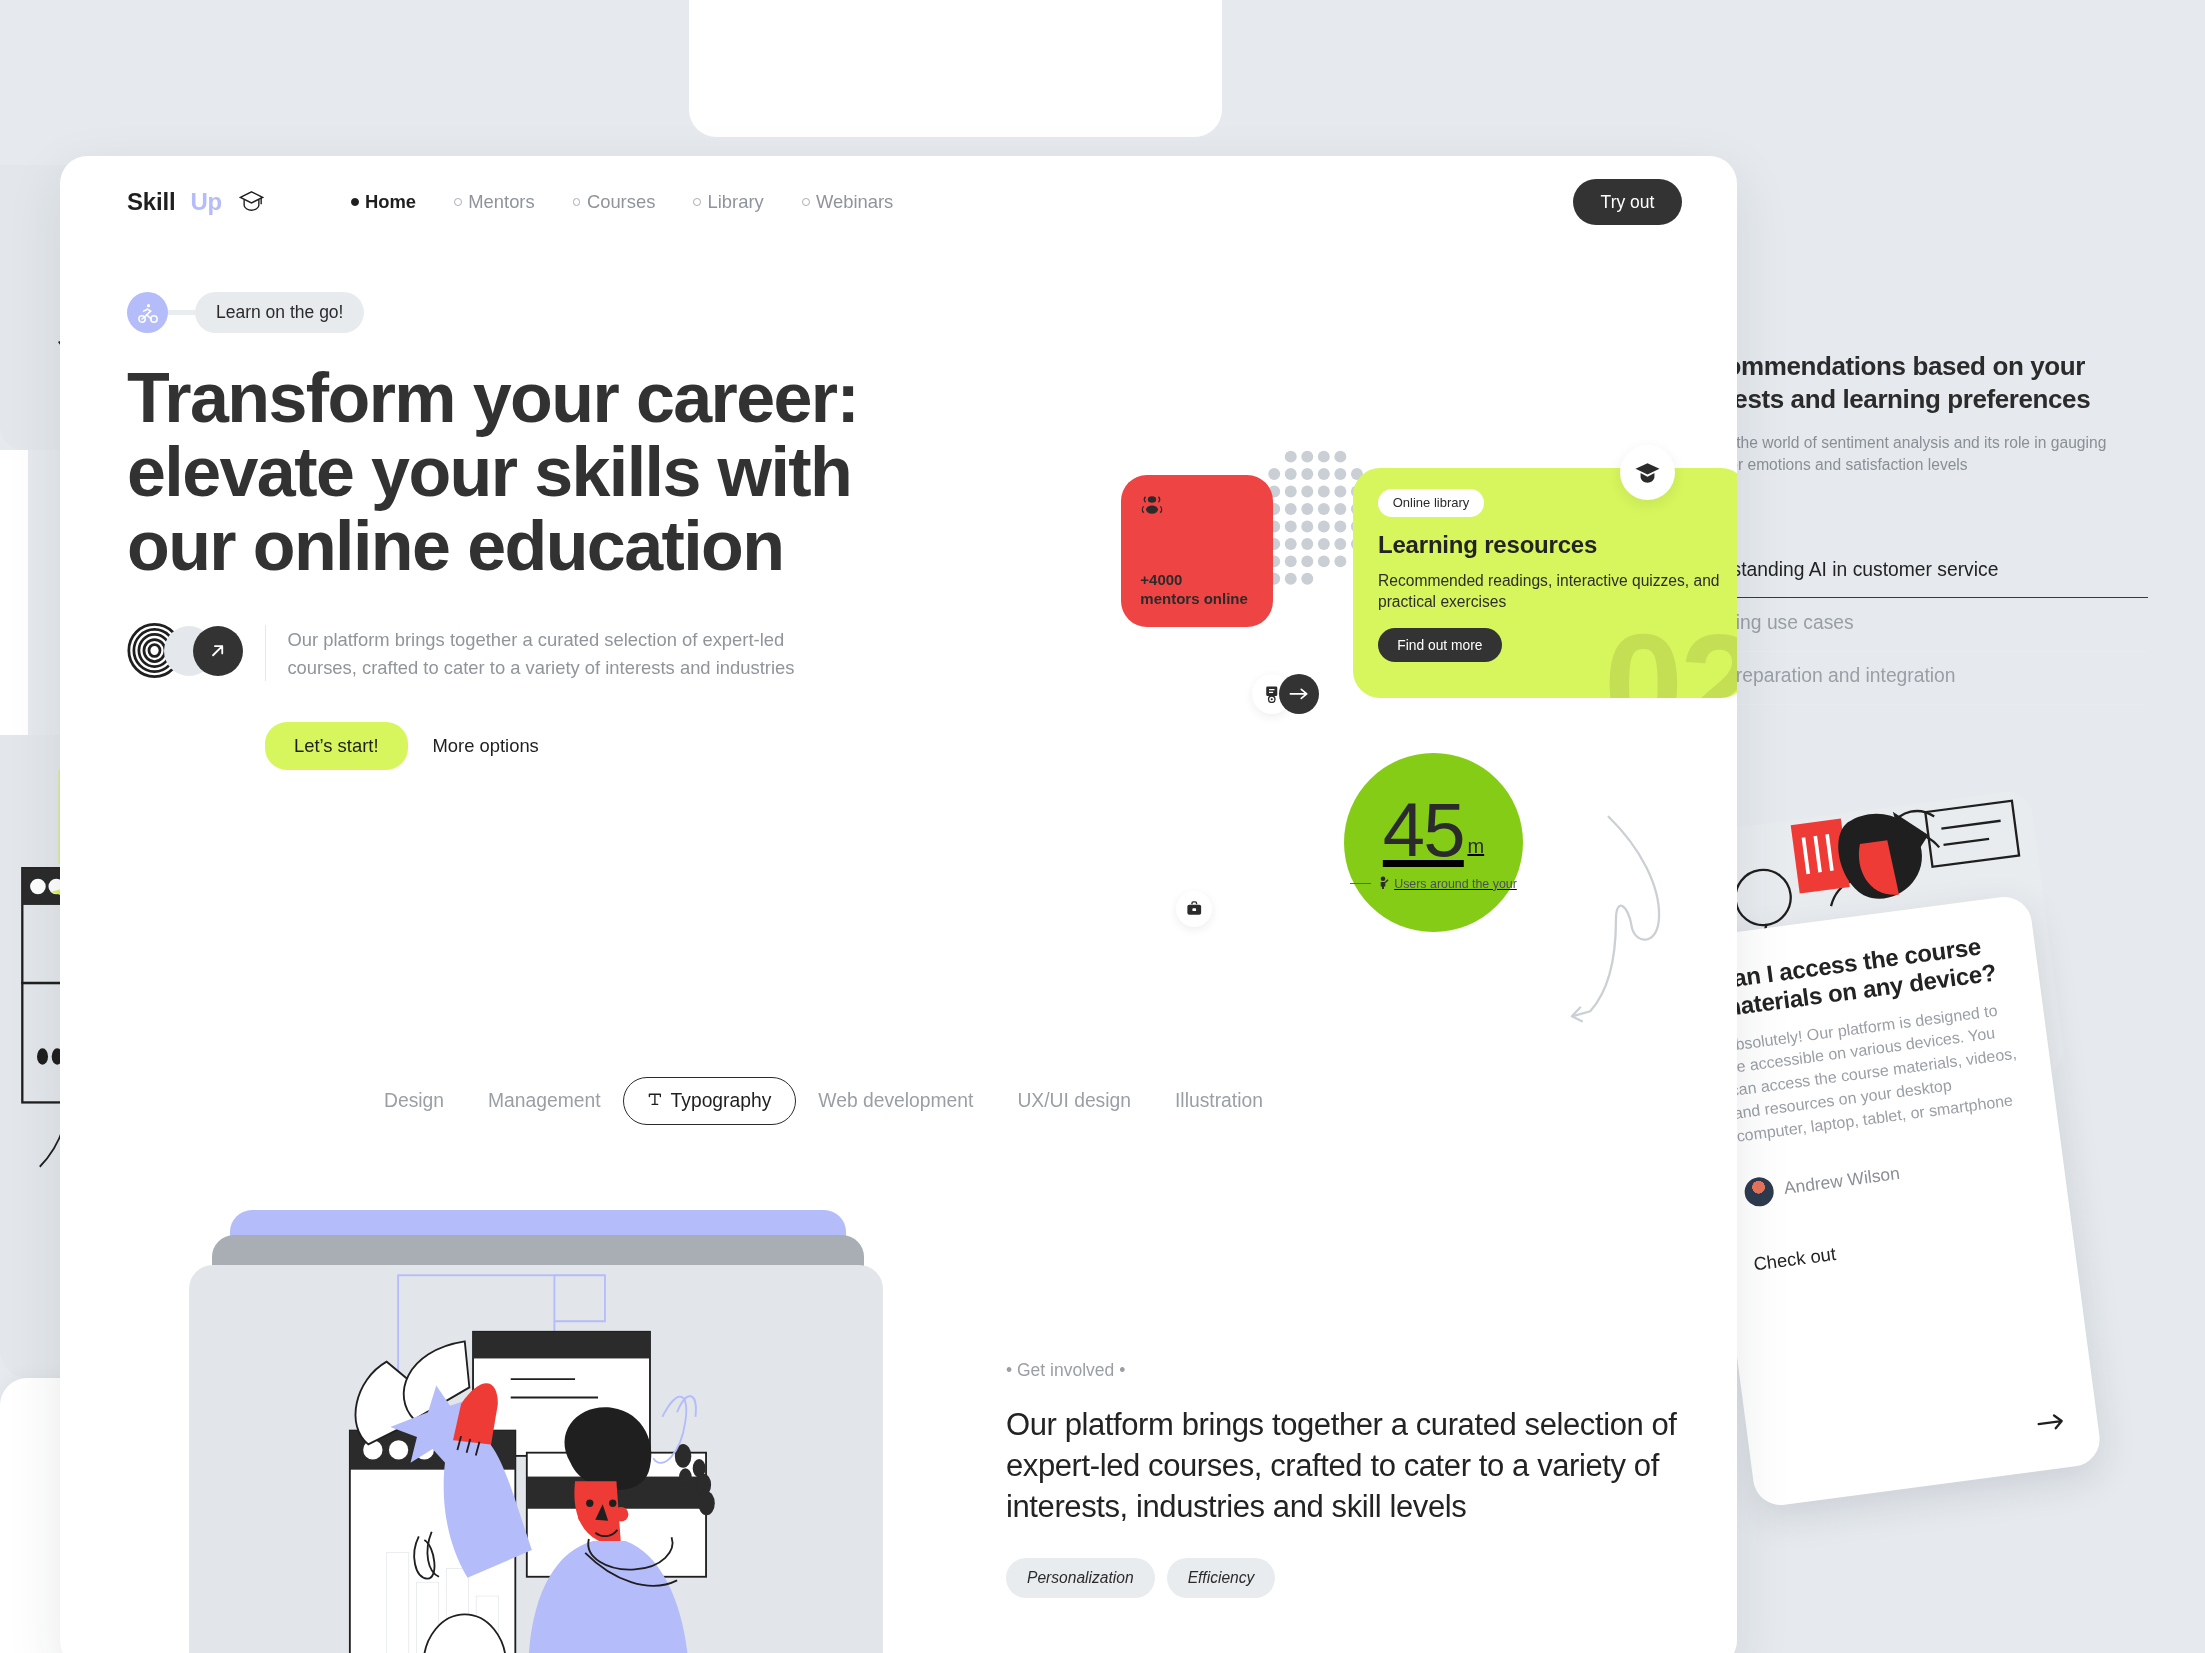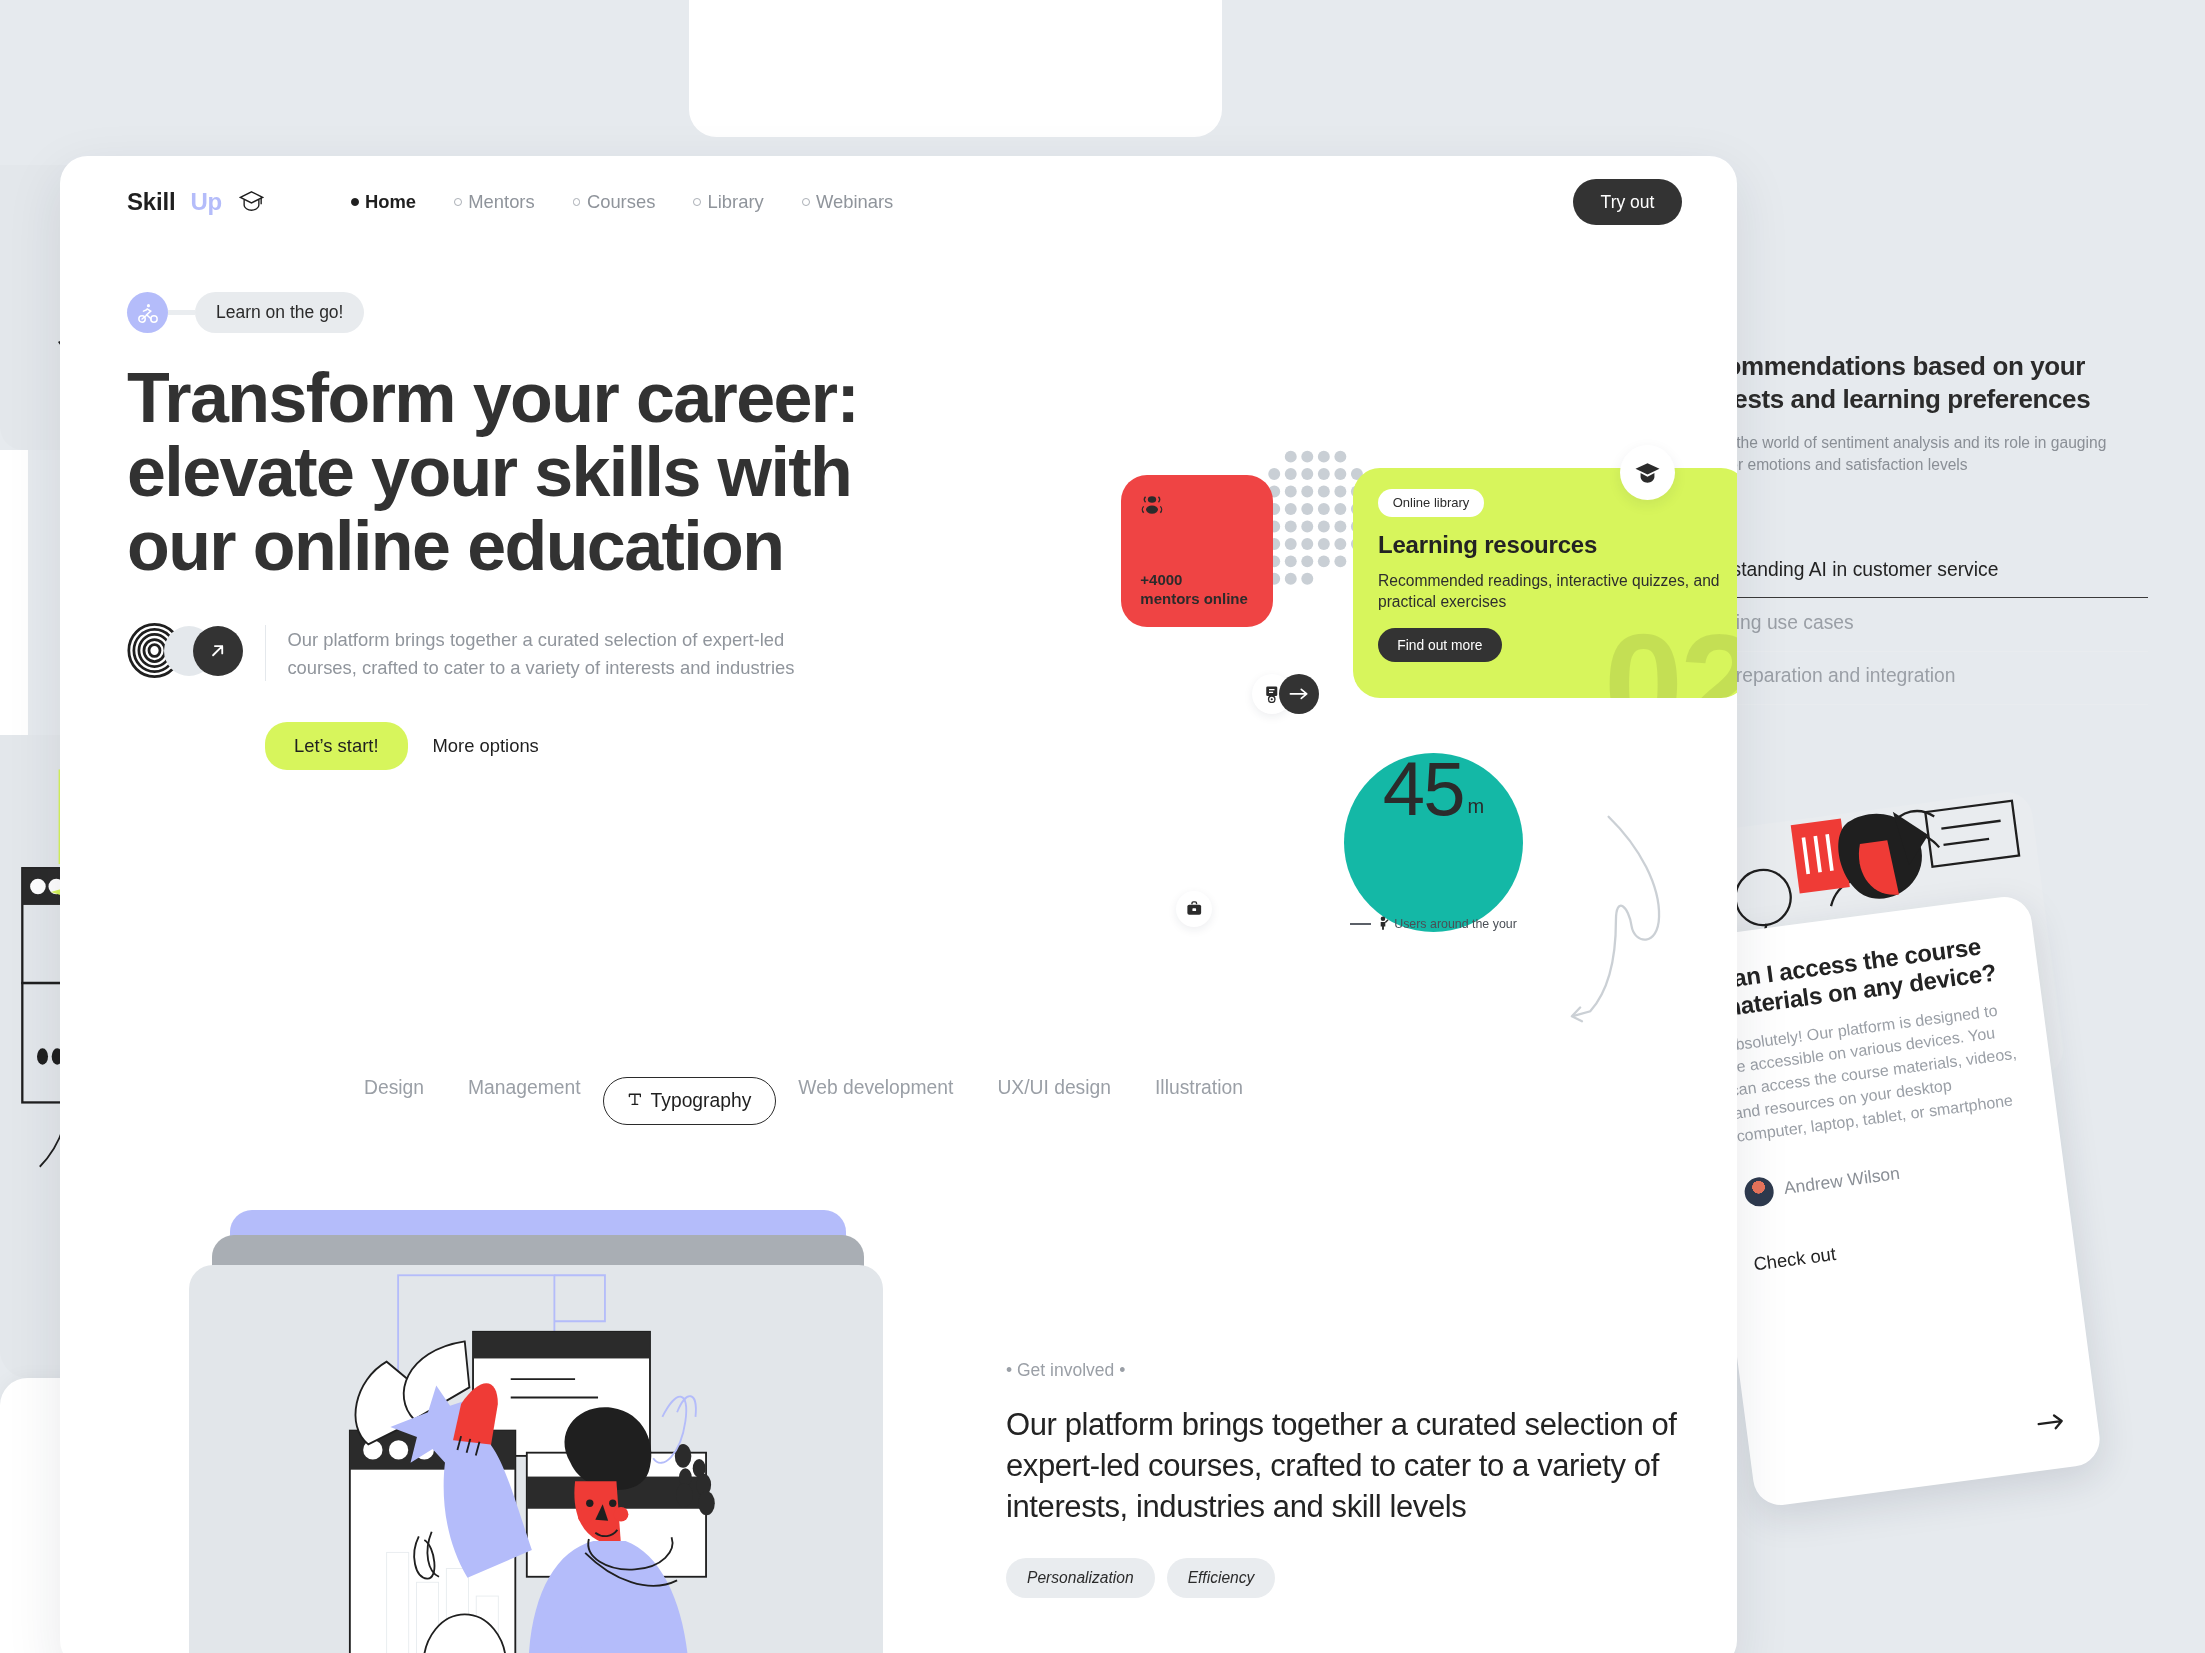--- a/index.html
+++ b/index.html
@@ -217,36 +217,36 @@
   }
   #pc-badge-bottom {
     position: absolute; left: 1116px; top: 735px; width: 36px; height: 36px;
     background: #FFFFFF; border-radius: 50%;
     display: flex; align-items: center; justify-content: center;
     box-shadow: 0 2.8px 9.2px rgba(30,40,60,0.08);
   }
 
   #stat-circle {
     position: absolute; left: 1284px; top: 597px; width: 179px; height: 179px;
-    background: #14b8a6; border-radius: 50%;
-    display: flex; flex-direction: column; align-items: center; justify-content: space-between;
+    background: #84cc16; border-radius: 50%;
+    display: flex; flex-direction: column; align-items: center; justify-content: center; text-decoration: underline;
   }
   #stat-circle .sc-val { display: flex; align-items: flex-end; }
   #stat-circle .sc-num { font-size: 76px; font-weight: 400; color: #2B2B2B; letter-spacing: -1.8px; line-height: 0.95; }
   #stat-circle .sc-unit { font-size: 20px; color: #2B2B2B; margin-left: 3.7px; margin-bottom: 7.4px; }
   #stat-circle .sc-cap { display: flex; align-items: center; gap: 5.5px; margin-top: 10px; }
   #stat-circle .sc-dash { width: 21px; height: 1.8px; background: #5B6068; }
   #stat-circle .sc-cap-text { font-size: 12.4px; color: #4A4F56; }
 
   #curvy-arrow { position: absolute; left: 1466px; top: 632px; }
 
   
   #tabs {
-    position: absolute; left: 282px; top: 921px;
-    display: flex; align-items: flex-start; gap: 0px;
+    position: absolute; left: 302px; top: 921px;
+    display: flex; align-items: center; gap: 0px;
   }
   .tab { font-size: 19.3px; color: #9A9FA6; padding: 0 22px; cursor: pointer; white-space: nowrap; }
   .tab.active {
     color: #1F1F1F; border: 1.8px solid #2B2B2B; border-radius: 27.6px;
     padding: 12px 24px; display: flex; align-items: center; gap: 9.2px;
   }
 
   
   #illus-stack { position: absolute; left: 129px; top: 1054px; width: 708px; height: 533px; }
   #illus-back-purple {

